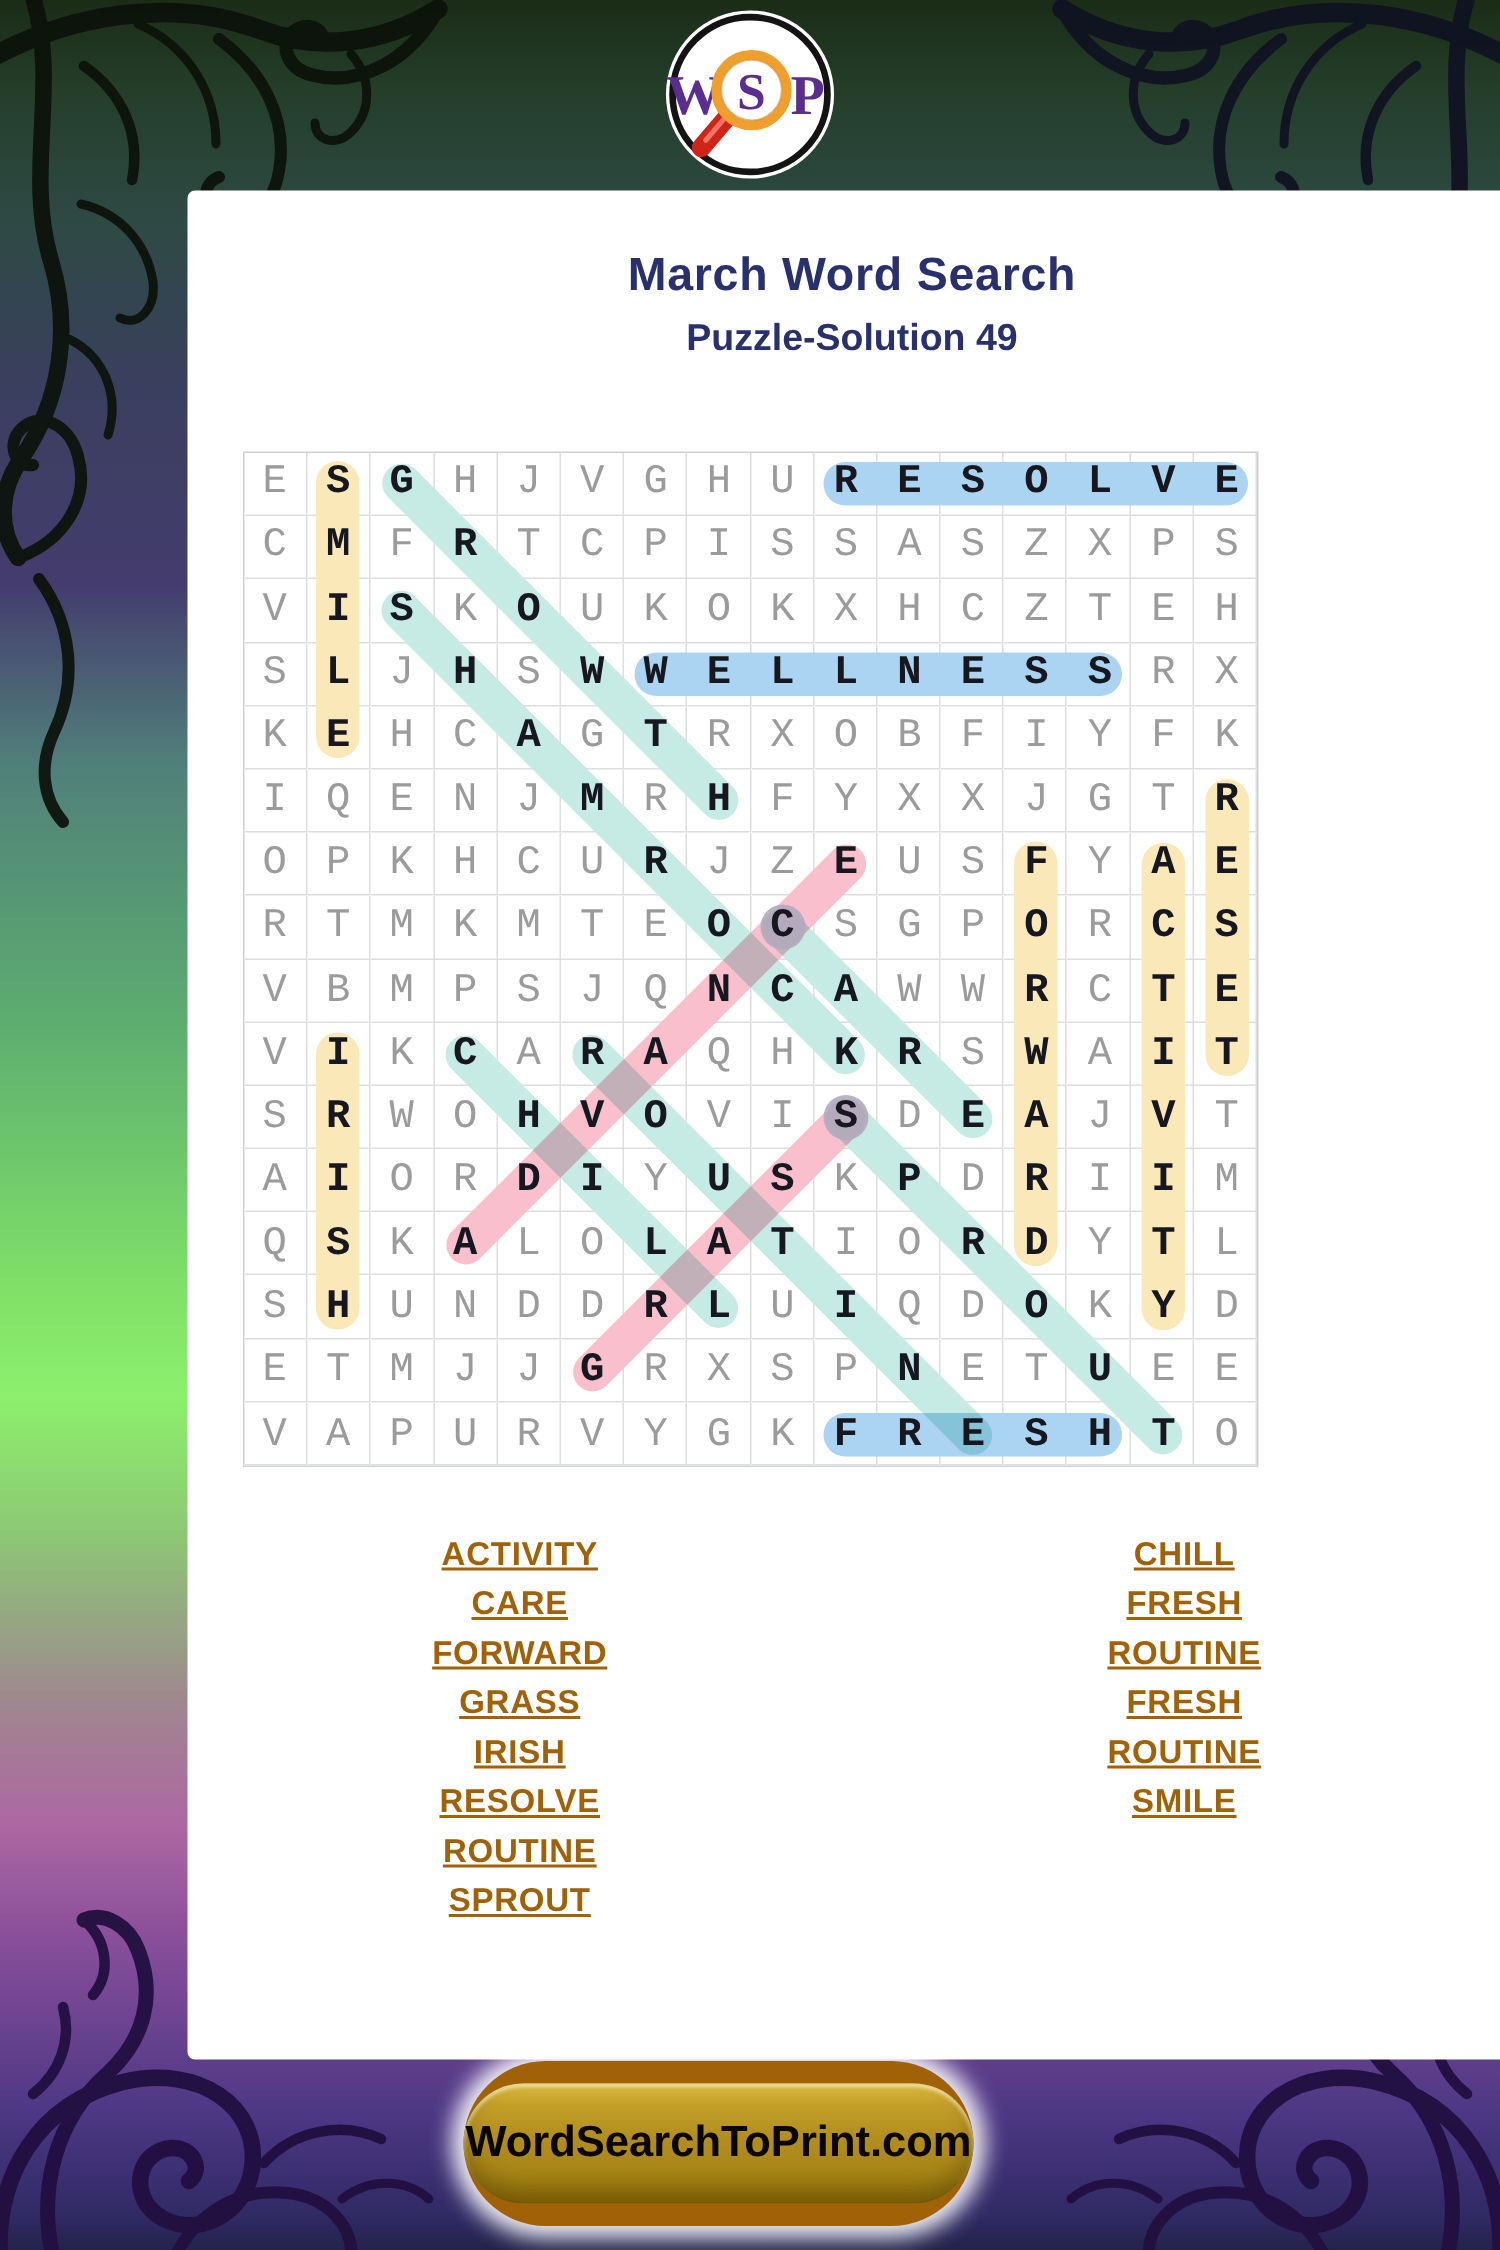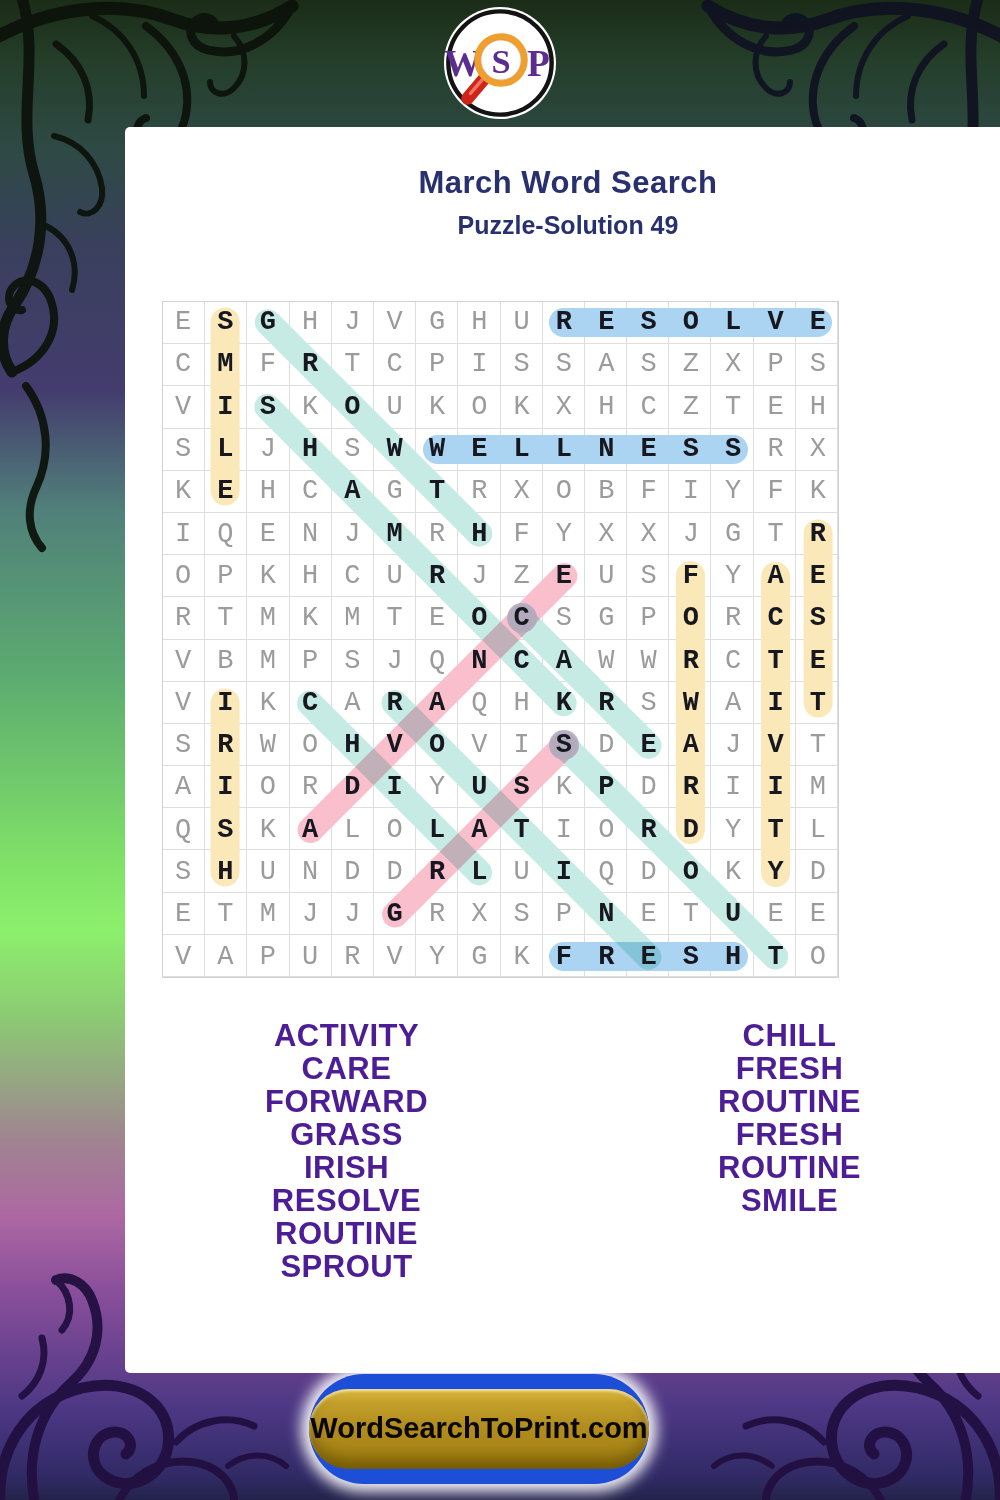--- a/index.html
+++ b/index.html
@@ -47,29 +47,30 @@
     font-family:"Liberation Mono", monospace;
     font-size:27px; color:#9b9b9b; text-align:center; line-height:42px;
   }
   .letters div.sol{ font-weight:bold; color:#17171f; }
 
   .wordlists{
     position:absolute; left:0; top:892px; width:100%; display:flex;
   }
   .wcol{ width:50%; text-align:center; }
   .wcol .w{
-    font-size:31px; font-weight:bold; color:#4c1d95; line-height:33px;
+    font-size:22px; font-weight:bold; color:#a16207; line-height:33px;
     letter-spacing:.5px;
+    text-decoration:underline;
   }
 
   .logo{ position:absolute; left:441px; top:4px; width:118px; height:118px; z-index:3;}
 
   .btn-glow{
     position:absolute; left:309px; top:1374px; width:340px; height:110px;
-    background:#1d4ed8; border-radius:55px;
+    background:#a16207; border-radius:55px;
     box-shadow:0 0 14px 8px rgba(255,255,255,.92);
     display:flex; align-items:center; justify-content:center; z-index:3;
   }
   .site-btn{
     width:352px; height:80px; border-radius:40px;
     background:linear-gradient(180deg,#dcb93f 0%,#c39f29 18%,#b28e20 45%,#a98617 72%,#937409 100%);
     box-shadow: inset 0 2px 3px rgba(255,246,200,.85), inset 0 -9px 14px rgba(70,50,0,.4),
       inset 0 0 0 1px rgba(120,90,0,.5);
     text-align:center; line-height:78px;
     font-size:29px; font-weight:bold; color:#0a0600; cursor:pointer;

